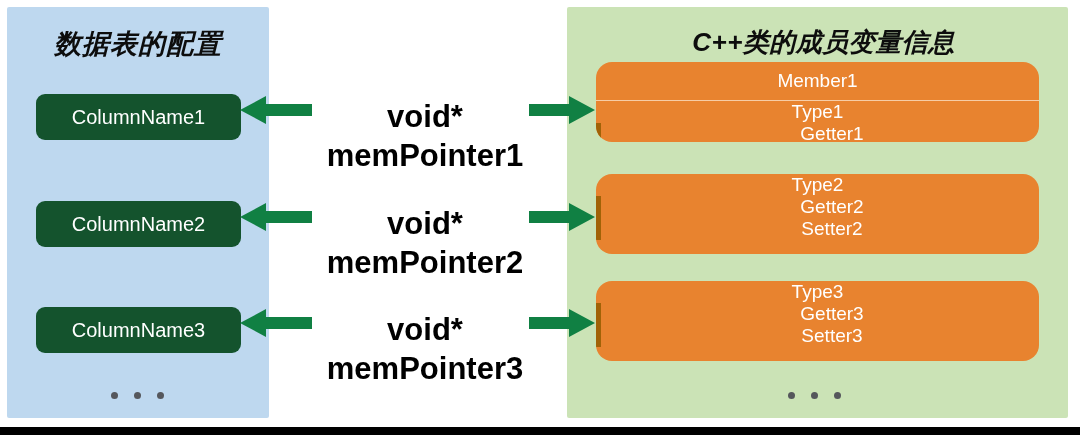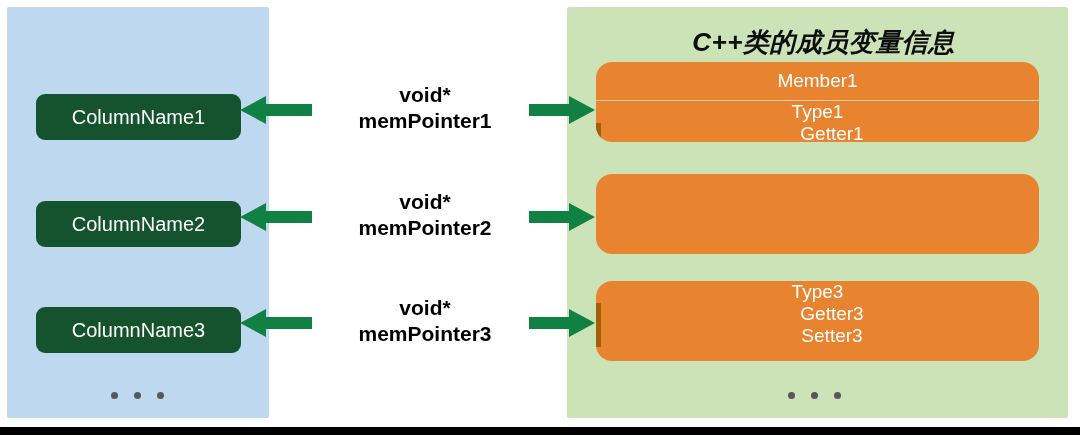--- a/index.html
+++ b/index.html
@@ -78,24 +78,25 @@
     justify-content: center;
     box-sizing: border-box;
   }
 
   
   .pointer-label {
     position: absolute;
     left: 285px;
     width: 280px;
     text-align: center;
-    font-size: 21px;
+    font-size: 31px;
     font-weight: 700;
     color: #000000;
     line-height: 1.25;
+    margin-top: 16px;
   }
   .pointer-label .pl-line {
     display: block;
     white-space: nowrap;
   }
 
   
   .arrow {
     position: absolute;
     height: 30px;
@@ -167,20 +168,21 @@
     height: 8px;
     background: #000000;
   }
 </style>
 </head>
 <body>
 
 <div id="canvas">
 
   <div class="panel" id="left-panel">
+    <div class="panel-title">数据表的配置</div>
 
     <div class="column-box" style="top:87px">
       <span>ColumnName1</span>
     </div>
     <div class="column-box" style="top:194px">
       <span>ColumnName2</span>
     </div>
     <div class="column-box" style="top:300px">
       <span>ColumnName3</span>
     </div>
@@ -198,20 +200,25 @@
 
   <div class="member-block" style="top:62px">
     <div class="member-head">Member1</div>
     <div class="member-cells">
       <div class="member-cell">Type1</div>
       <div class="member-cell">Getter1</div>
     </div>
   </div>
 
   <div class="member-block" style="top:174px">
+    <div class="member-cells">
+      <div class="member-cell">Type2</div>
+      <div class="member-cell">Getter2</div>
+      <div class="member-cell">Setter2</div>
+    </div>
   </div>
 
   <div class="member-block" style="top:281px">
     <div class="member-cells">
       <div class="member-cell">Type3</div>
       <div class="member-cell">Getter3</div>
       <div class="member-cell">Setter3</div>
     </div>
   </div>
 

